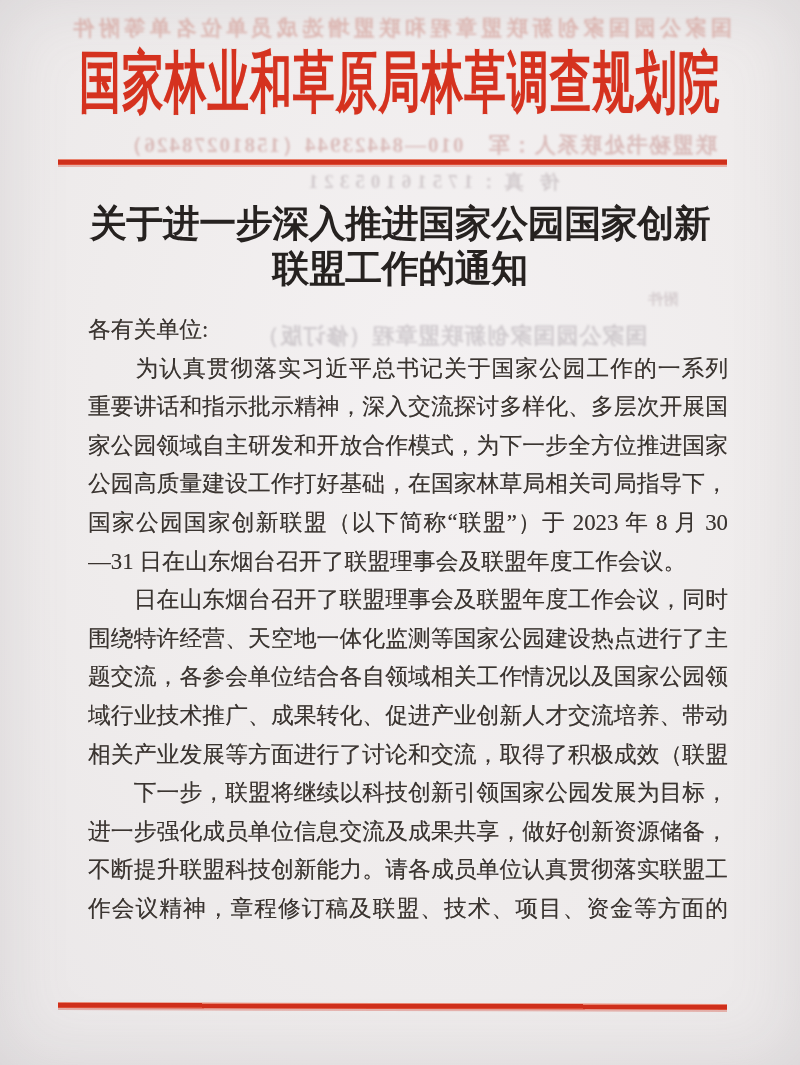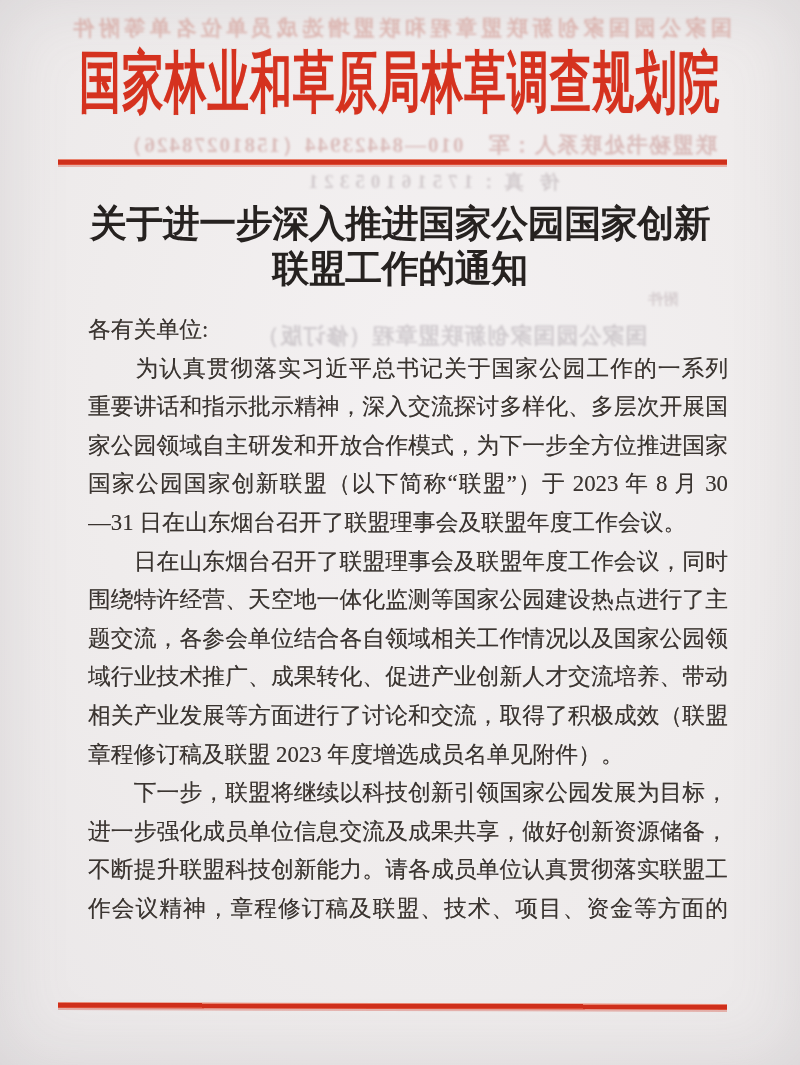--- a/index.html
+++ b/index.html
@@ -112,28 +112,28 @@
   </div>
 
   <div class="ghost corner">附件</div>
   <div class="ghost beside-salutation">国家公园国家创新联盟章程（修订版）</div>
 
   <div class="body-block">
       <div class="line no-stretch">各有关单位:</div>
       <div class="line">　　为认真贯彻落实习近平总书记关于国家公园工作的一系列</div>
       <div class="line">重要讲话和指示批示精神，深入交流探讨多样化、多层次开展国</div>
       <div class="line">家公园领域自主研发和开放合作模式，为下一步全方位推进国家</div>
+      <div class="line">公园高质量建设工作打好基础，在国家林草局相关司局指导下，</div>
       <div class="line">国家公园国家创新联盟（以下简称“联盟”）于 2023 年 8 月 30</div>
       <div class="line no-stretch">—31 日在山东烟台召开了联盟理事会及联盟年度工作会议。</div>
       <div class="line">　　日在山东烟台召开了联盟理事会及联盟年度工作会议，同时</div>
       <div class="line">围绕特许经营、天空地一体化监测等国家公园建设热点进行了主</div>
       <div class="line">题交流，各参会单位结合各自领域相关工作情况以及国家公园领</div>
       <div class="line">域行业技术推广、成果转化、促进产业创新人才交流培养、带动</div>
       <div class="line">相关产业发展等方面进行了讨论和交流，取得了积极成效（联盟</div>
-      <div class="line no-stretch">章程修订稿及联盟 2023 年度增选成员名单见附件）。</div>
       <div class="line">　　下一步，联盟将继续以科技创新引领国家公园发展为目标，</div>
       <div class="line">进一步强化成员单位信息交流及成果共享，做好创新资源储备，</div>
       <div class="line">不断提升联盟科技创新能力。请各成员单位认真贯彻落实联盟工</div>
       <div class="line">作会议精神，章程修订稿及联盟、技术、项目、资金等方面的</div>
     </div>
 
   <div class="red-rule bottom"></div>
 
 </div>
 

